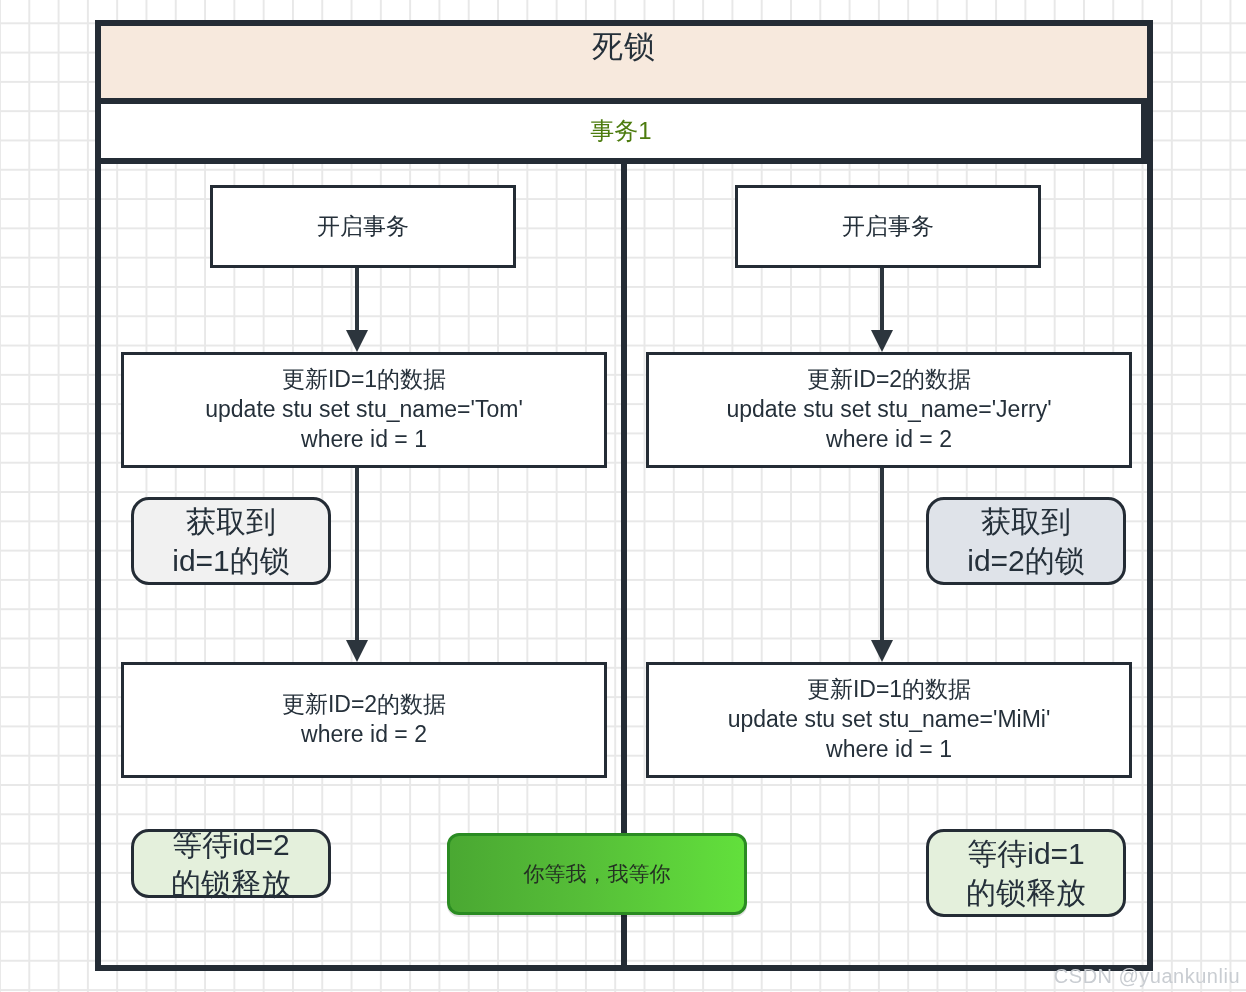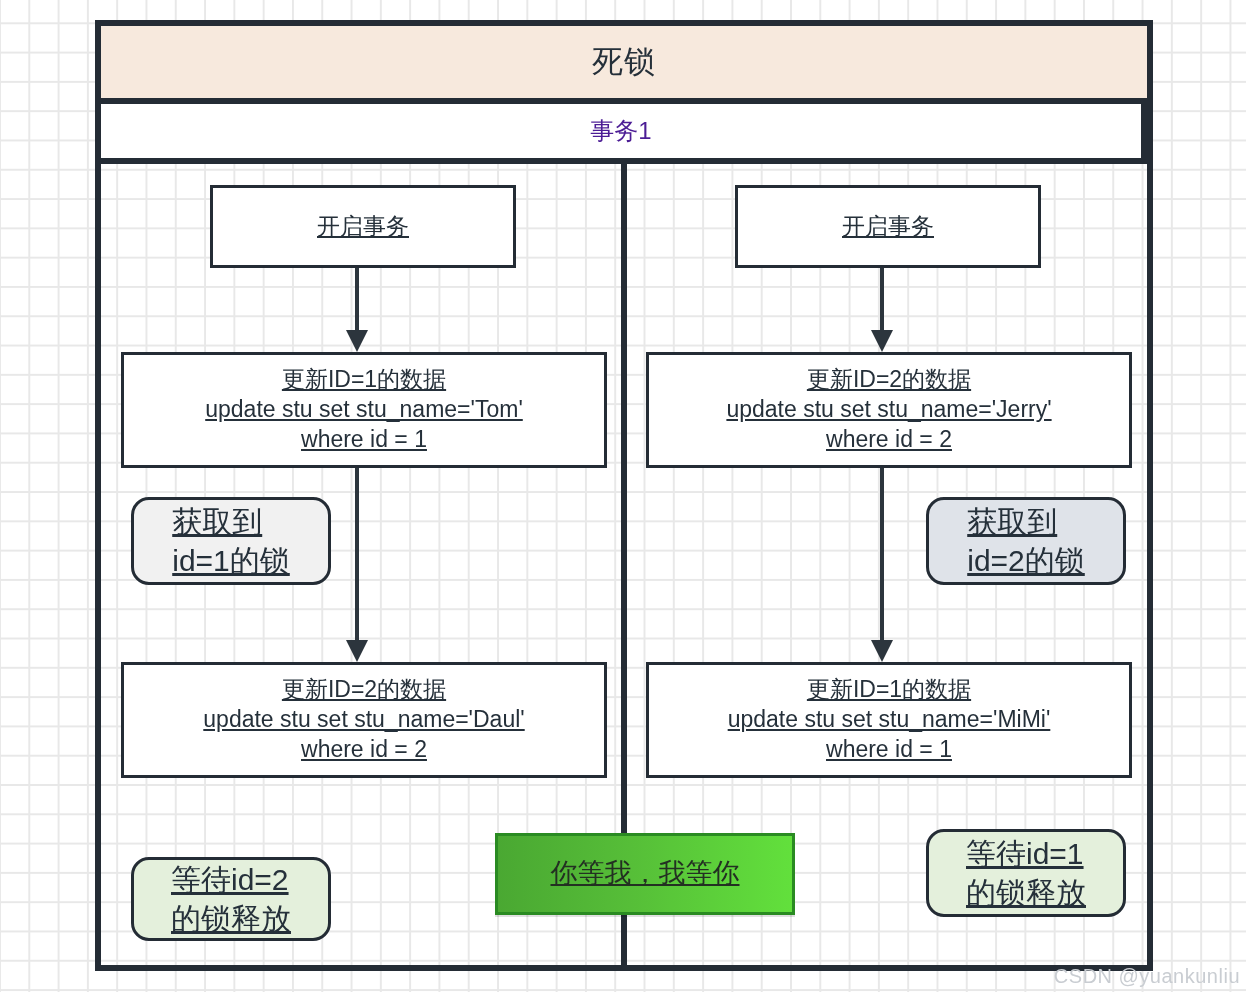--- a/index.html
+++ b/index.html
@@ -41,21 +41,20 @@
   #title-bar {
     position: absolute;
     left: 0;
     top: 0;
     width: 100%;
     height: 78px;
     background: #f7e9dd;
     border-bottom: 6px solid #242c35;
     box-sizing: border-box;
     display: flex;
-    align-items: center;
     justify-content: center;
   }
   #title-bar .title-text {
     font-size: 31px;
     color: #25303a;
     letter-spacing: 1px;
   }
 
   #col-header {
     position: absolute;
@@ -67,21 +66,21 @@
     box-sizing: border-box;
     display: flex;
     background: #ffffff;
   }
   #col-header .col-head {
     flex: 1 1 0;
     display: flex;
     align-items: center;
     justify-content: center;
     font-size: 24px;
-    color: #4c1d95;
+    color: #4d7c0f;
     box-sizing: border-box;
   }
   #col-header .col-head.left {
     border-right: 6px solid #242c35;
   }
 
   
   #body-divider {
     position: absolute;
     left: 50%;
@@ -92,48 +91,47 @@
     background: #242c35;
   }
 
   
   .node {
     position: absolute;
     box-sizing: border-box;
     display: flex;
     align-items: center;
     justify-content: center;
+    text-align: center;
     color: #25303a;
     line-height: 1.30;
-    text-decoration: underline;
   }
 
   .rect {
     background: #ffffff;
     border: 3px solid #242c35;
     font-size: 23px;
   }
 
   .pill {
     border: 3px solid #242c35;
     border-radius: 18px;
     font-size: 30px;
   }
   .pill.gray   { background: #f1f1f1; }
   .pill.bluegray { background: #dfe3e9; }
   .pill.green  { background: #e4f0dc; }
 
   .cta {
     border: 3px solid #2a8b22;
-    border-radius: 0;
-    font-size: 27px;
+    border-radius: 12px;
+    font-size: 21px;
     color: #233022;
     background: linear-gradient(to right, #4aa832 0%, #56be38 45%, #62e03c 100%);
     box-shadow: 0 2px 0 rgba(0,0,0,0.12);
-    margin-left: 48px;
   }
 
   
   .arrow {
     position: absolute;
   }
   .arrow .shaft {
     position: absolute;
     left: 50%;
     top: 0;
@@ -202,25 +200,24 @@
 id=1的锁</span>
     </div>
 
     <div class="arrow" style="left:244px; top:442px; width:24px; height:194px;">
       <div class="shaft" style="height:172px;"></div>
       <div class="head"></div>
     </div>
 
     <div class="node rect" style="left:20px; top:636px; width:486px; height:116px; flex-direction:column;">
       <span>更新ID=2的数据</span>
-      <span>update stu set stu_name='Daul'</span>
       <span>where id = 2</span>
     </div>
 
-    <div class="node pill green" style="left:30px; top:803px; width:200px; height:84px; flex-direction:column; white-space:pre-line;margin-top:28px;">
+    <div class="node pill green" style="left:30px; top:803px; width:200px; height:69px; flex-direction:column; white-space:pre-line;">
       <span>等待id=2
 的锁释放</span>
     </div>
 
     <div class="node rect" style="left:634px; top:159px; width:306px; height:83px;">
       <span>开启事务</span>
     </div>
 
     <div class="arrow" style="left:769px; top:242px; width:24px; height:84px;">
       <div class="shaft" style="height:62px;"></div>

